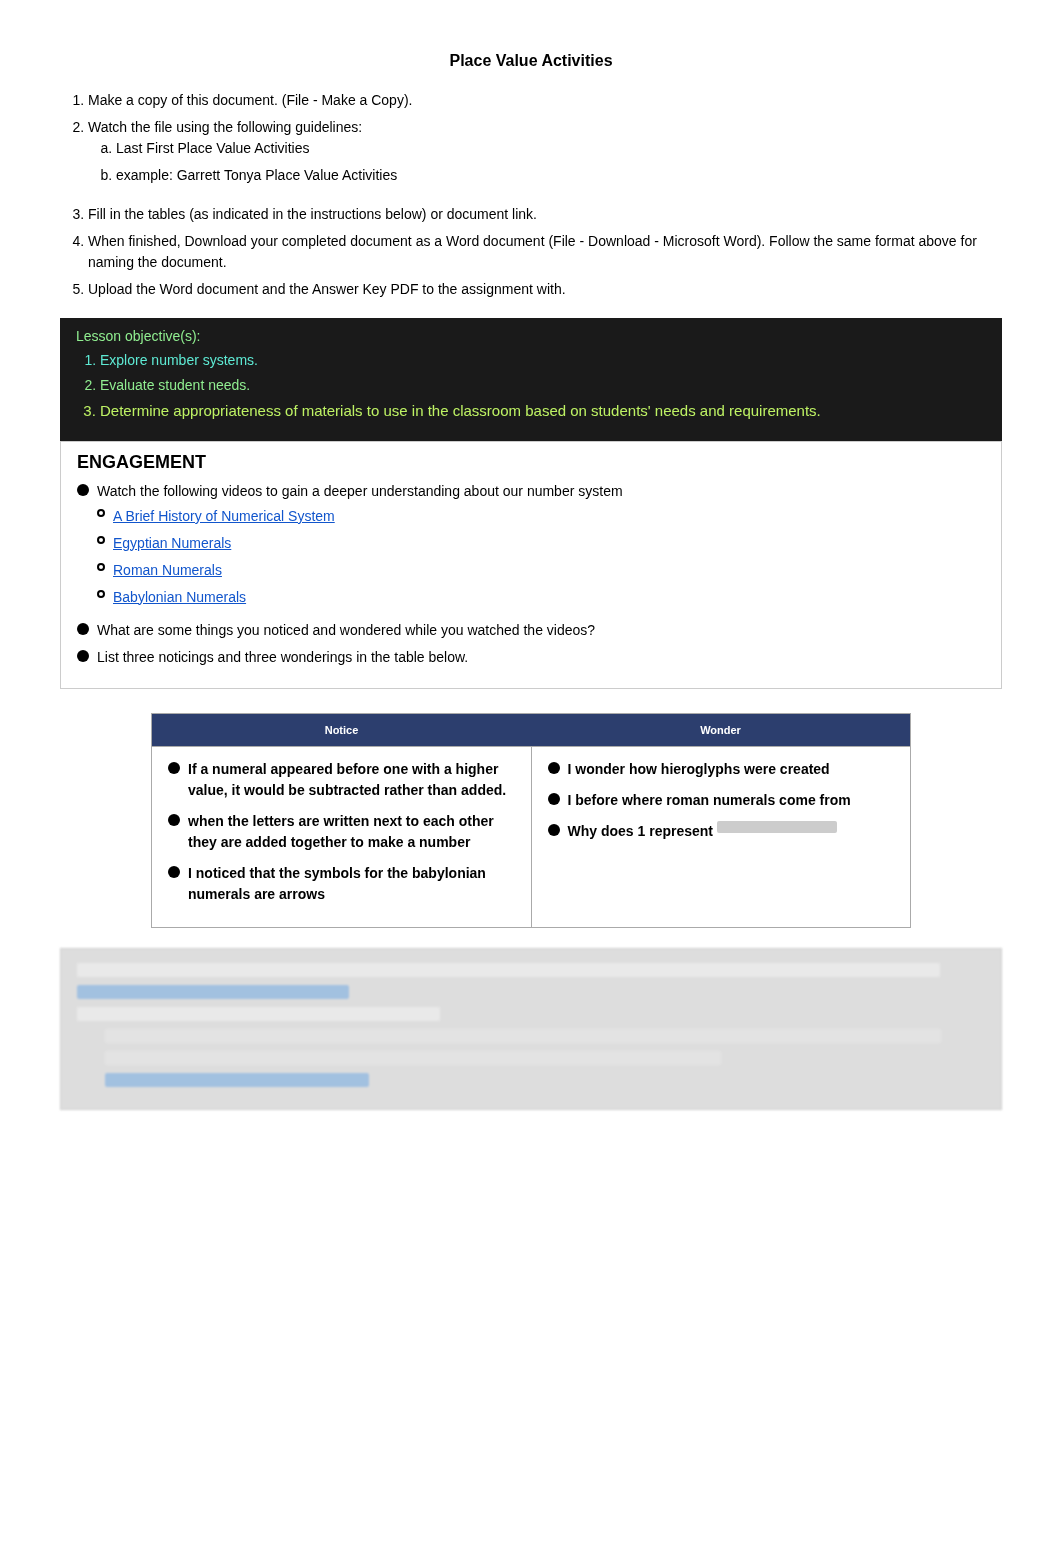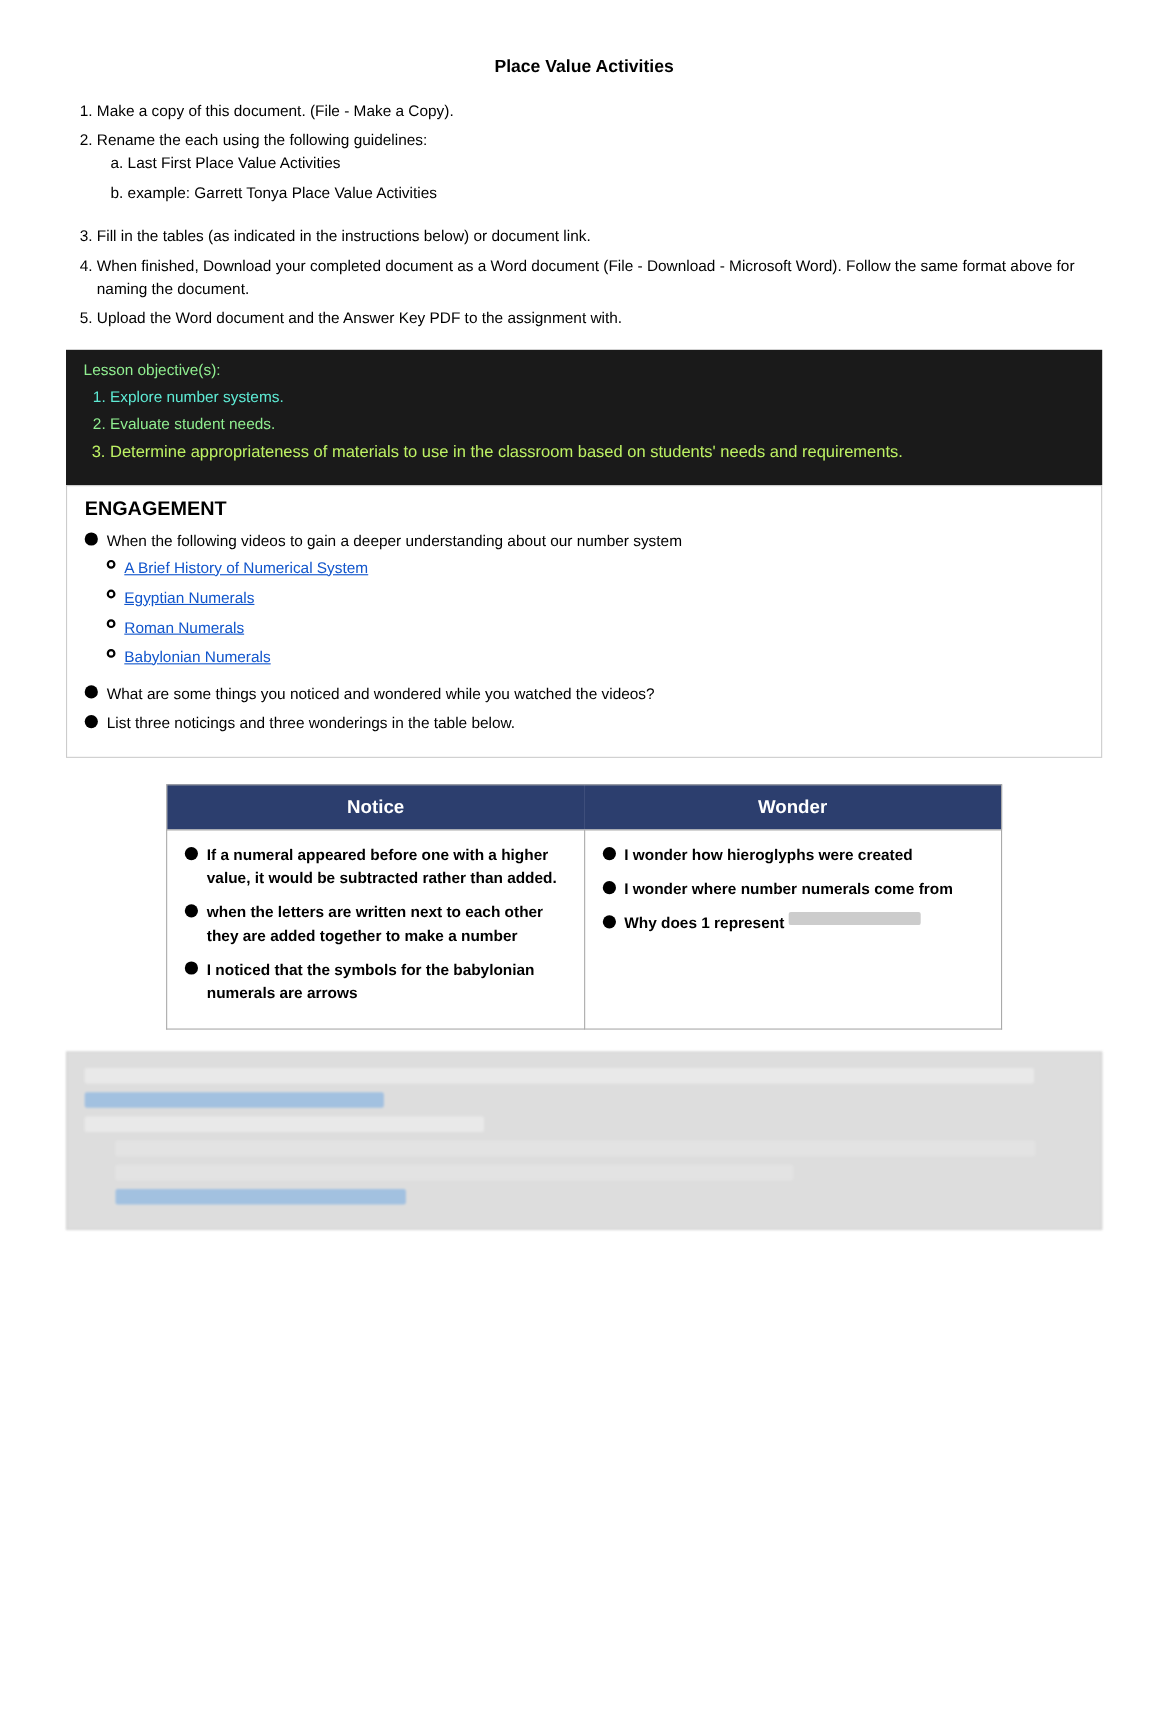--- a/index.html
+++ b/index.html
@@ -118,21 +118,21 @@
     }
     .notice-wonder-table {
       width: 760px;
       border: 1px solid #aaa;
       border-collapse: collapse;
     }
     .notice-wonder-table th {
       background: #2c3e6e;
       color: #fff;
       font-weight: bold;
-      font-size: 17px;
+      font-size: 11px;
       padding: 10px 16px;
       text-align: center;
       width: 50%;
     }
     .notice-wonder-table td {
       vertical-align: top;
       padding: 12px 16px;
       border: 1px solid #aaa;
     }
     .cell-list {
@@ -190,21 +190,21 @@
 <body>
 
 <div class="page">
 
   <div class="main-title">Place Value Activities</div>
 
   <div class="instructions">
     <ol>
       <li>Make a copy of this document. (File - Make a Copy).</li>
       <li>
-        <span>Rename the each using the following guidelines:</span>
+        <span>Watch the file using the following guidelines:</span>
         <ol>
           <li>Last First Place Value Activities</li>
           <li>example: Garrett Tonya Place Value Activities</li>
         </ol>
       </li>
       <li>Fill in the tables (as indicated in the instructions below) or document link.</li>
       <li>When finished, Download your completed document as a Word document (File - Download - Microsoft Word). Follow the same format above for naming the document.</li>
       <li>Upload the Word document and the Answer Key PDF to the assignment with.</li>
     </ol>
   </div>
@@ -217,21 +217,21 @@
       <li>Determine appropriateness of materials to use in the classroom based on students' needs and requirements.</li>
     </ol>
   </div>
 
   <div class="engagement-section">
     <div class="engagement-title">ENGAGEMENT</div>
     <ul>
       <li>
         <span class="bullet-circle"></span>
         <div>
-          <span>When the following videos to gain a deeper understanding about our number system</span>
+          <span>Watch the following videos to gain a deeper understanding about our number system</span>
           <ul class="sub-list">
             <li>
               <span class="sub-bullet"></span>
               <span class="link-text">A Brief History of Numerical System</span>
             </li>
             <li>
               <span class="sub-bullet"></span>
               <span class="link-text">Egyptian Numerals</span>
             </li>
             <li>
@@ -283,21 +283,21 @@
             </ul>
           </td>
           <td>
             <ul class="cell-list">
               <li>
                 <span class="cell-bullet"></span>
                 <span>I wonder how hieroglyphs were created</span>
               </li>
               <li>
                 <span class="cell-bullet"></span>
-                <span>I wonder where number numerals come from</span>
+                <span>I before where roman numerals come from</span>
               </li>
               <li>
                 <span class="cell-bullet"></span>
                 <span>Why does 1 represent</span>
                 <span style="display:inline-block;width:120px;height:12px;background:#ccc;border-radius:2px;margin-left:4px;vertical-align:middle;"></span>
               </li>
             </ul>
           </td>
         </tr>
       </tbody>

